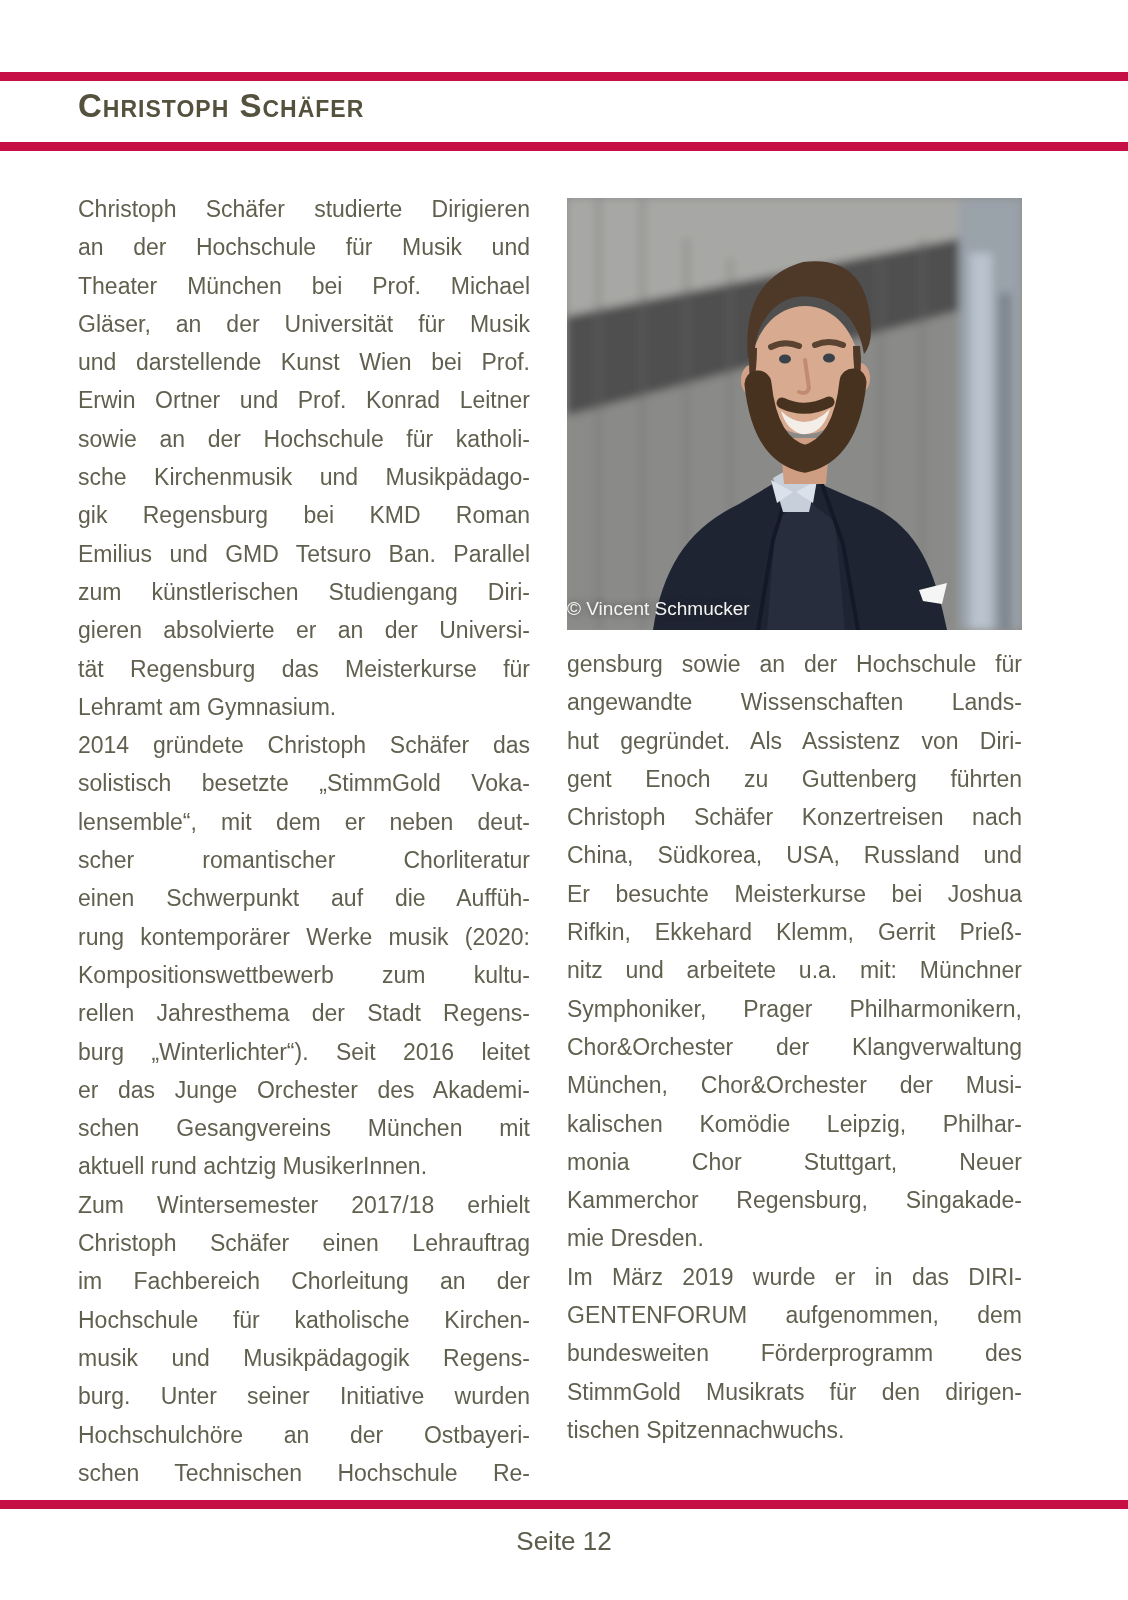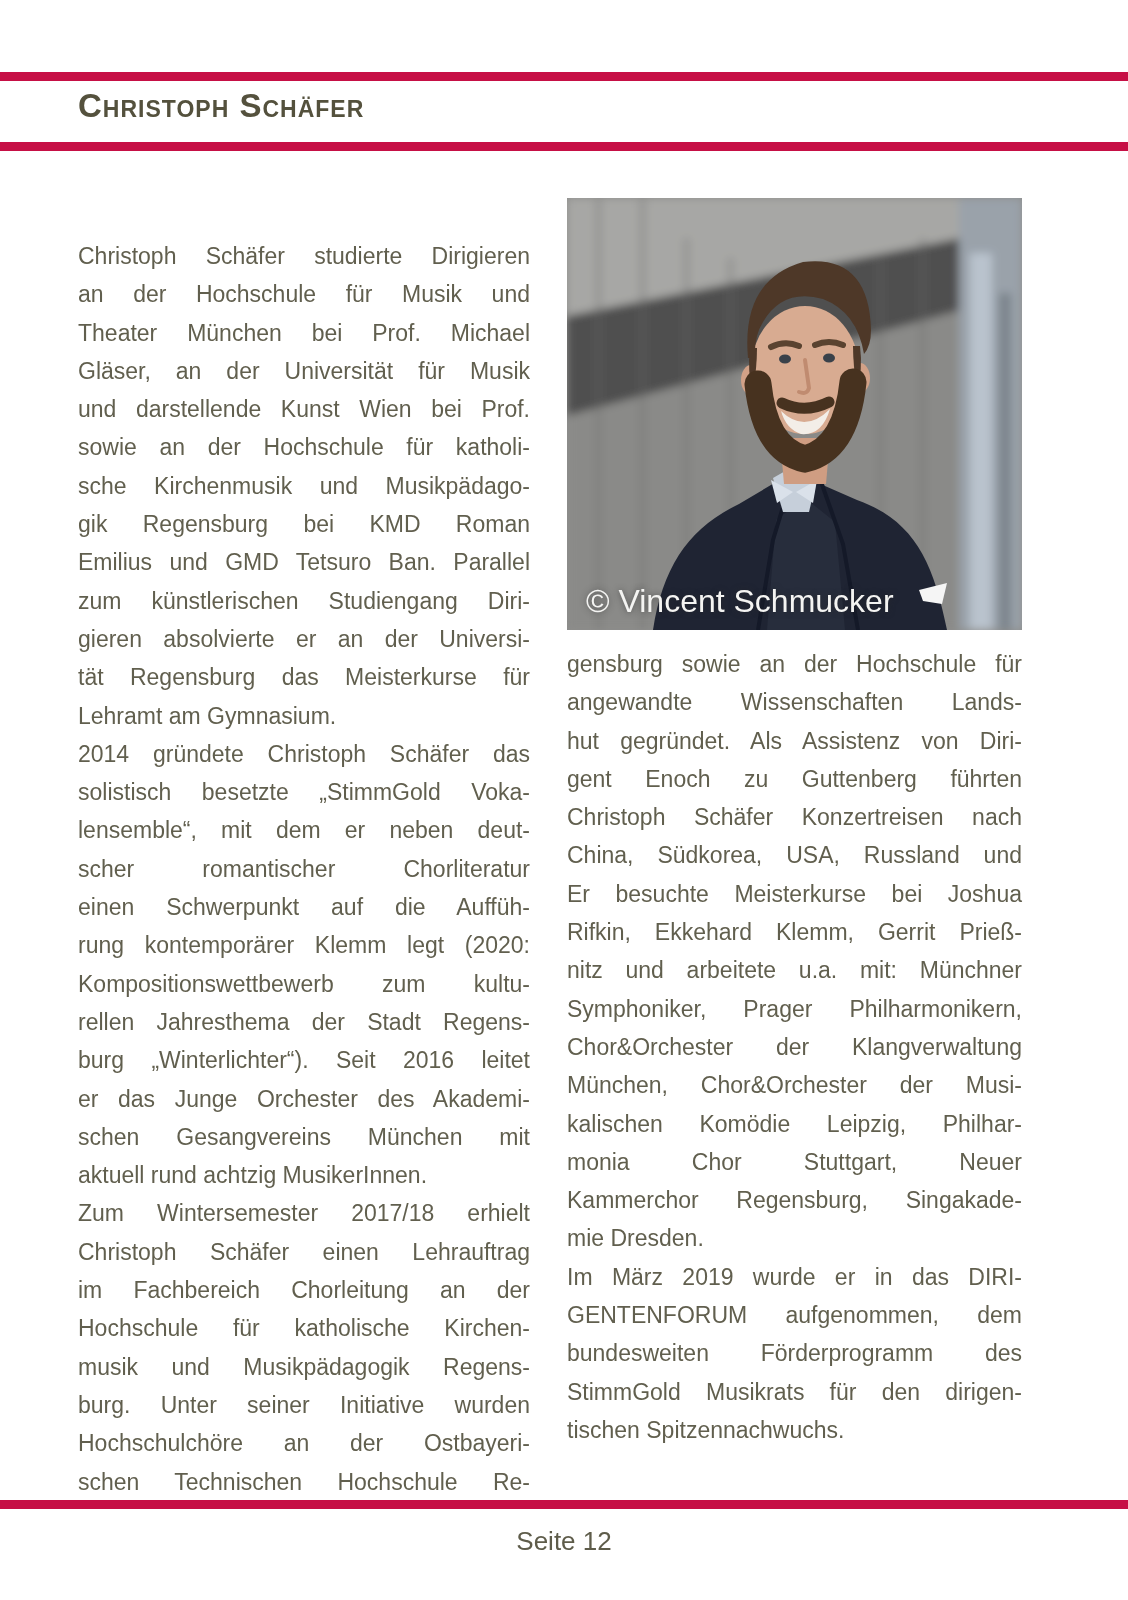--- a/index.html
+++ b/index.html
@@ -25,32 +25,32 @@
     font-weight:700;
     letter-spacing:1px;
     color:#54513d;
   }
   .col{
     position:absolute;
     color:#615f4e;
     font-size:23px;
     line-height:38.3px;
   }
-  .col-left{left:78px;top:190px;width:452px;margin-top:47px;}
+  .col-left{left:78px;top:190px;width:452px;}
   .col-right{left:567px;top:645px;width:455px;}
   .line{height:38.3px;overflow:visible;}
   .line.just{text-align:justify;text-align-last:justify;}
   .photo{
     position:absolute;left:567px;top:198px;width:455px;height:432px;
     margin:0;overflow:hidden;background:#8e8e8c;
   }
   .photo svg{display:block;width:455px;height:432px;}
   .credit{
-    position:absolute;left:19px;bottom:10px;
-    color:#f4f4f2;font-size:32px;
+    position:absolute;left:0;bottom:10px;
+    color:#f4f4f2;font-size:19px;
     text-shadow:0 0 6px rgba(40,40,40,.6);
     margin-top:40px;
   }
   .footer{
     position:absolute;left:0;top:1526px;width:1128px;
     text-align:center;
     color:#5e5c4a;font-size:26px;
   }
 </style>
 </head>
@@ -63,34 +63,35 @@
   <h1 class="title">Christoph Schäfer</h1>
 
   <div class="rule rule-mid"></div>
 
   <div class="col col-left">
       <div class="line just">Christoph Schäfer studierte Dirigieren</div>
       <div class="line just">an der Hochschule für Musik und</div>
       <div class="line just">Theater München bei Prof. Michael</div>
       <div class="line just">Gläser, an der Universität für Musik</div>
       <div class="line just">und darstellende Kunst Wien bei Prof.</div>
+      <div class="line just">Erwin Ortner und Prof. Konrad Leitner</div>
       <div class="line just">sowie an der Hochschule für katholi-</div>
       <div class="line just">sche Kirchenmusik und Musikpädago-</div>
       <div class="line just">gik Regensburg bei KMD Roman</div>
       <div class="line just">Emilius und GMD Tetsuro Ban. Parallel</div>
       <div class="line just">zum künstlerischen Studiengang Diri-</div>
       <div class="line just">gieren absolvierte er an der Universi-</div>
       <div class="line just">tät Regensburg das Meisterkurse für</div>
       <div class="line">Lehramt am Gymnasium.</div>
       <div class="line just">2014 gründete Christoph Schäfer das</div>
       <div class="line just">solistisch besetzte „StimmGold Voka-</div>
       <div class="line just">lensemble“, mit dem er neben deut-</div>
       <div class="line just">scher romantischer Chorliteratur</div>
       <div class="line just">einen Schwerpunkt auf die Auffüh-</div>
-      <div class="line just">rung kontemporärer Klemm legt (2020:</div>
+      <div class="line just">rung kontemporärer Werke musik (2020:</div>
       <div class="line just">Kompositionswettbewerb zum kultu-</div>
       <div class="line just">rellen Jahresthema der Stadt Regens-</div>
       <div class="line just">burg „Winterlichter“). Seit 2016 leitet</div>
       <div class="line just">er das Junge Orchester des Akademi-</div>
       <div class="line just">schen Gesangvereins München mit</div>
       <div class="line">aktuell rund achtzig MusikerInnen.</div>
       <div class="line just">Zum Wintersemester 2017/18 erhielt</div>
       <div class="line just">Christoph Schäfer einen Lehrauftrag</div>
       <div class="line just">im Fachbereich Chorleitung an der</div>
       <div class="line just">Hochschule für katholische Kirchen-</div>

